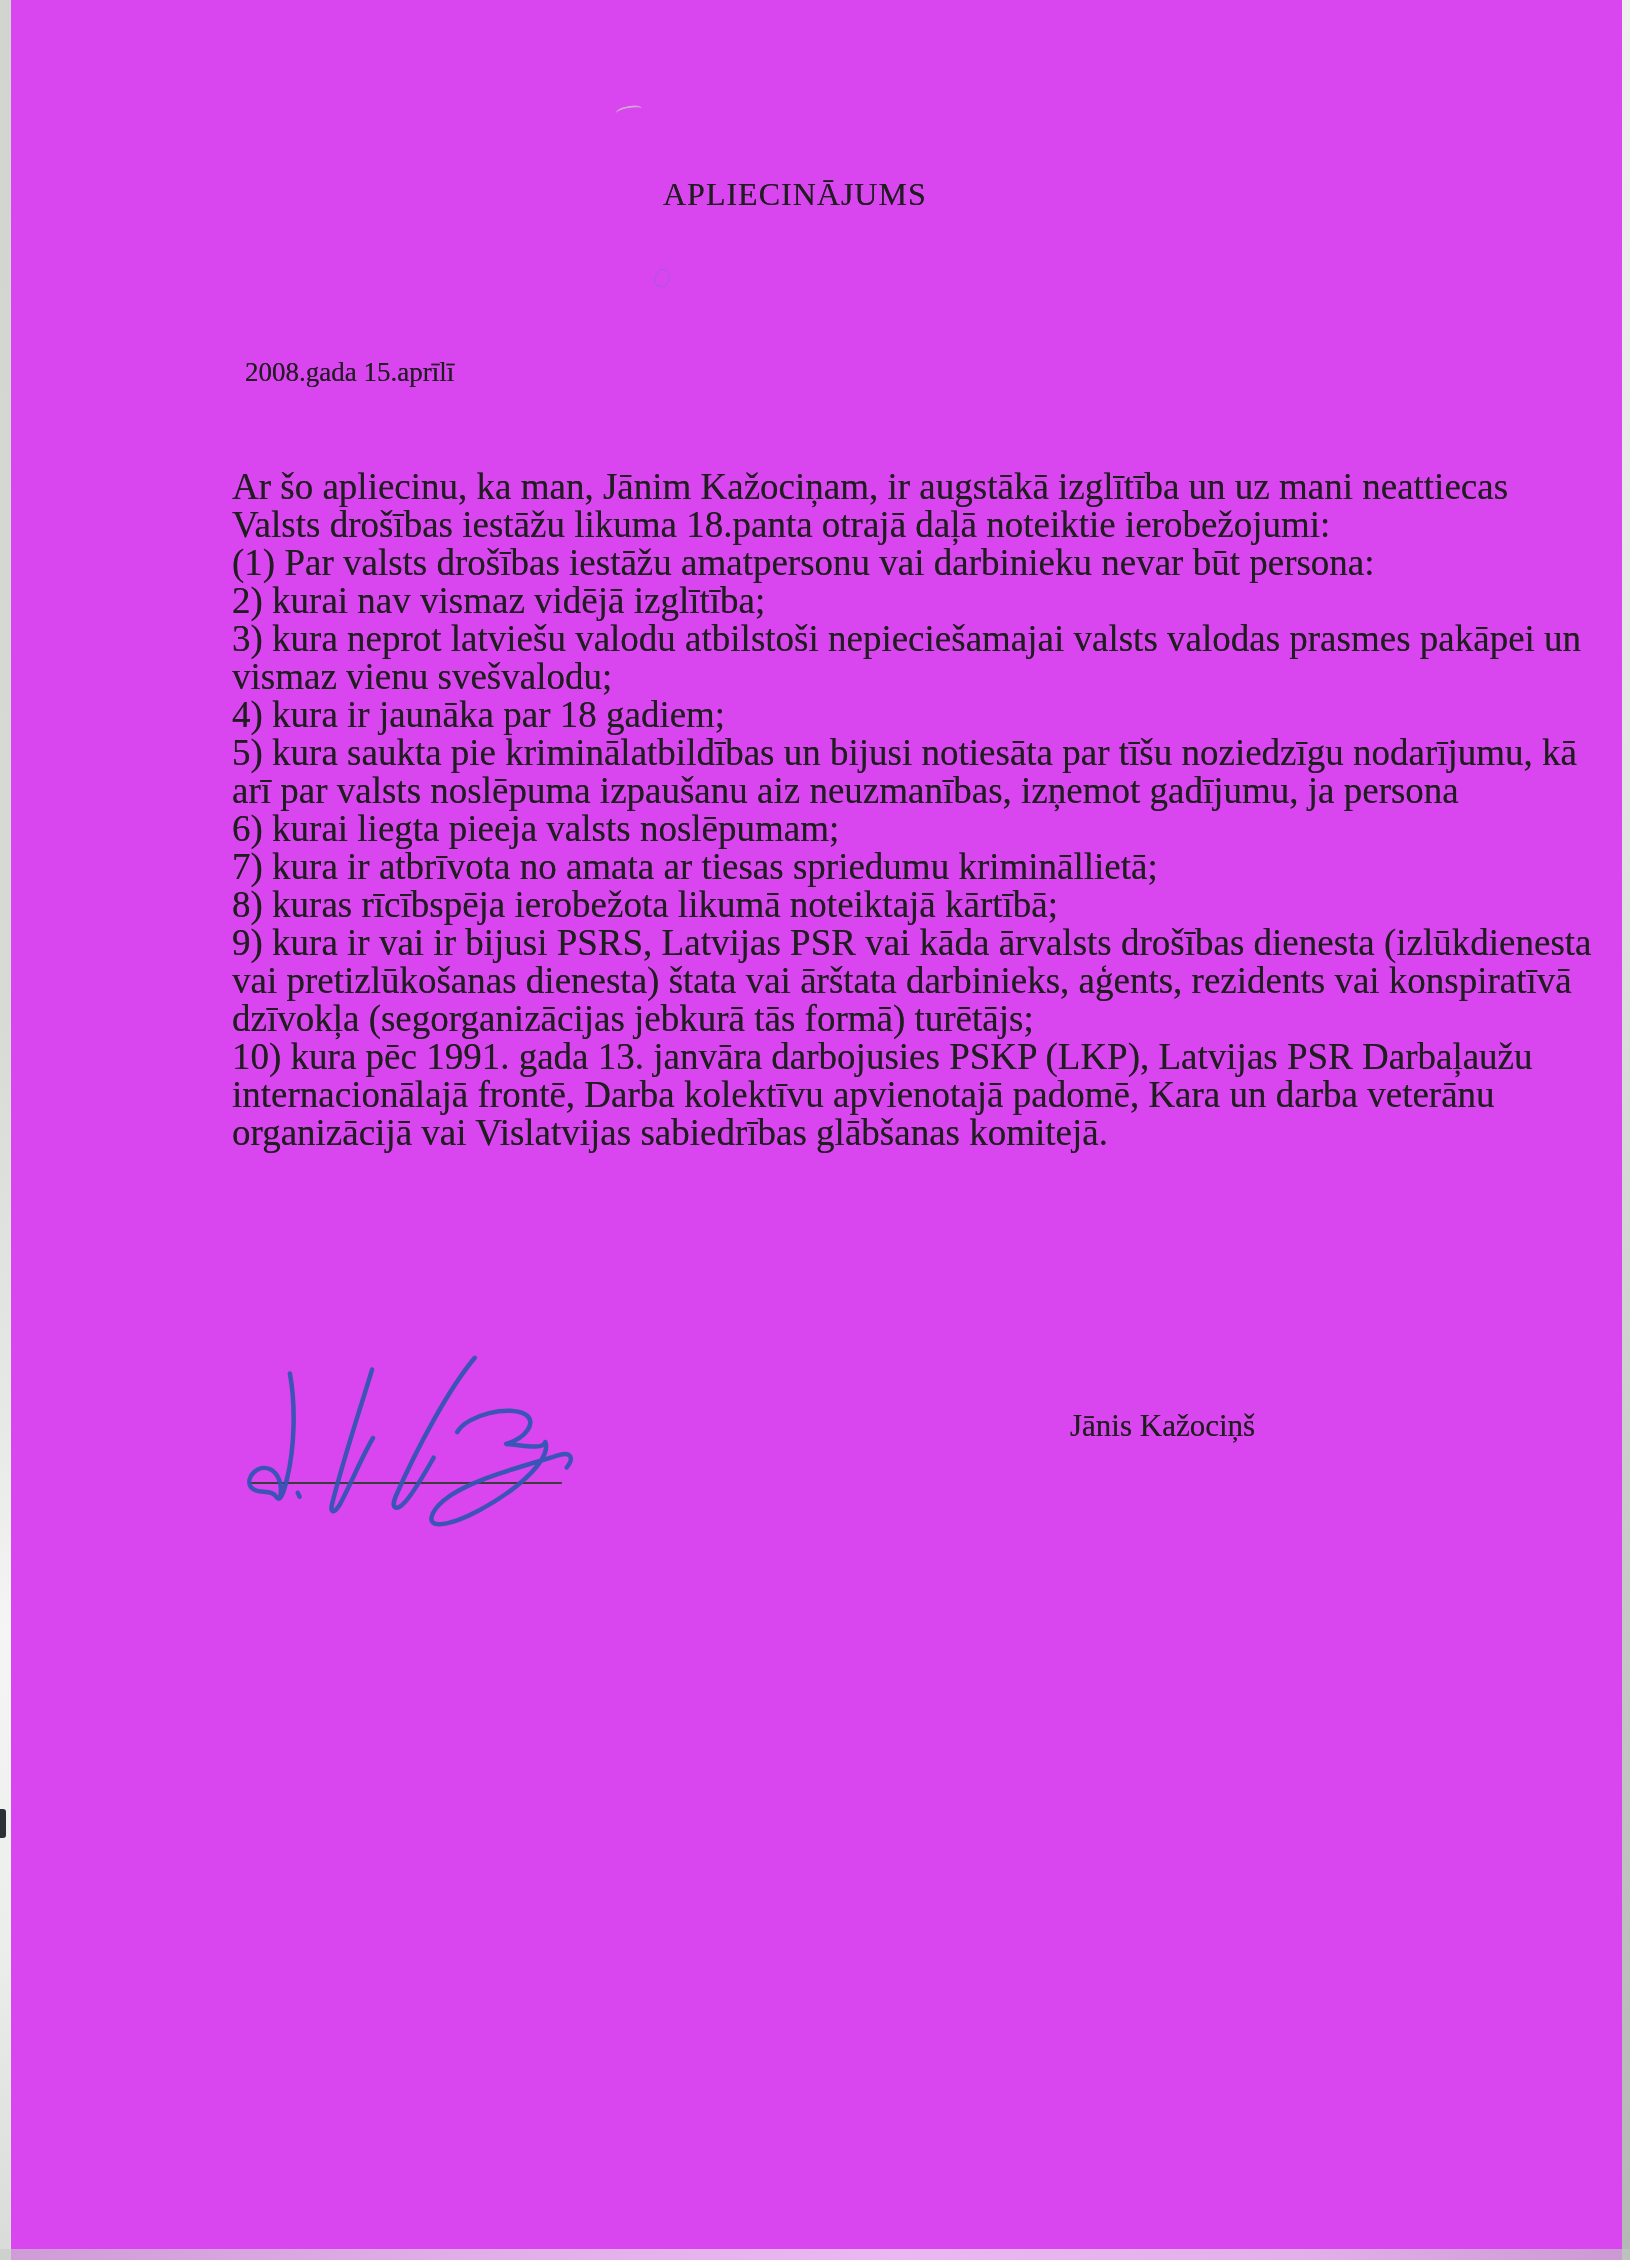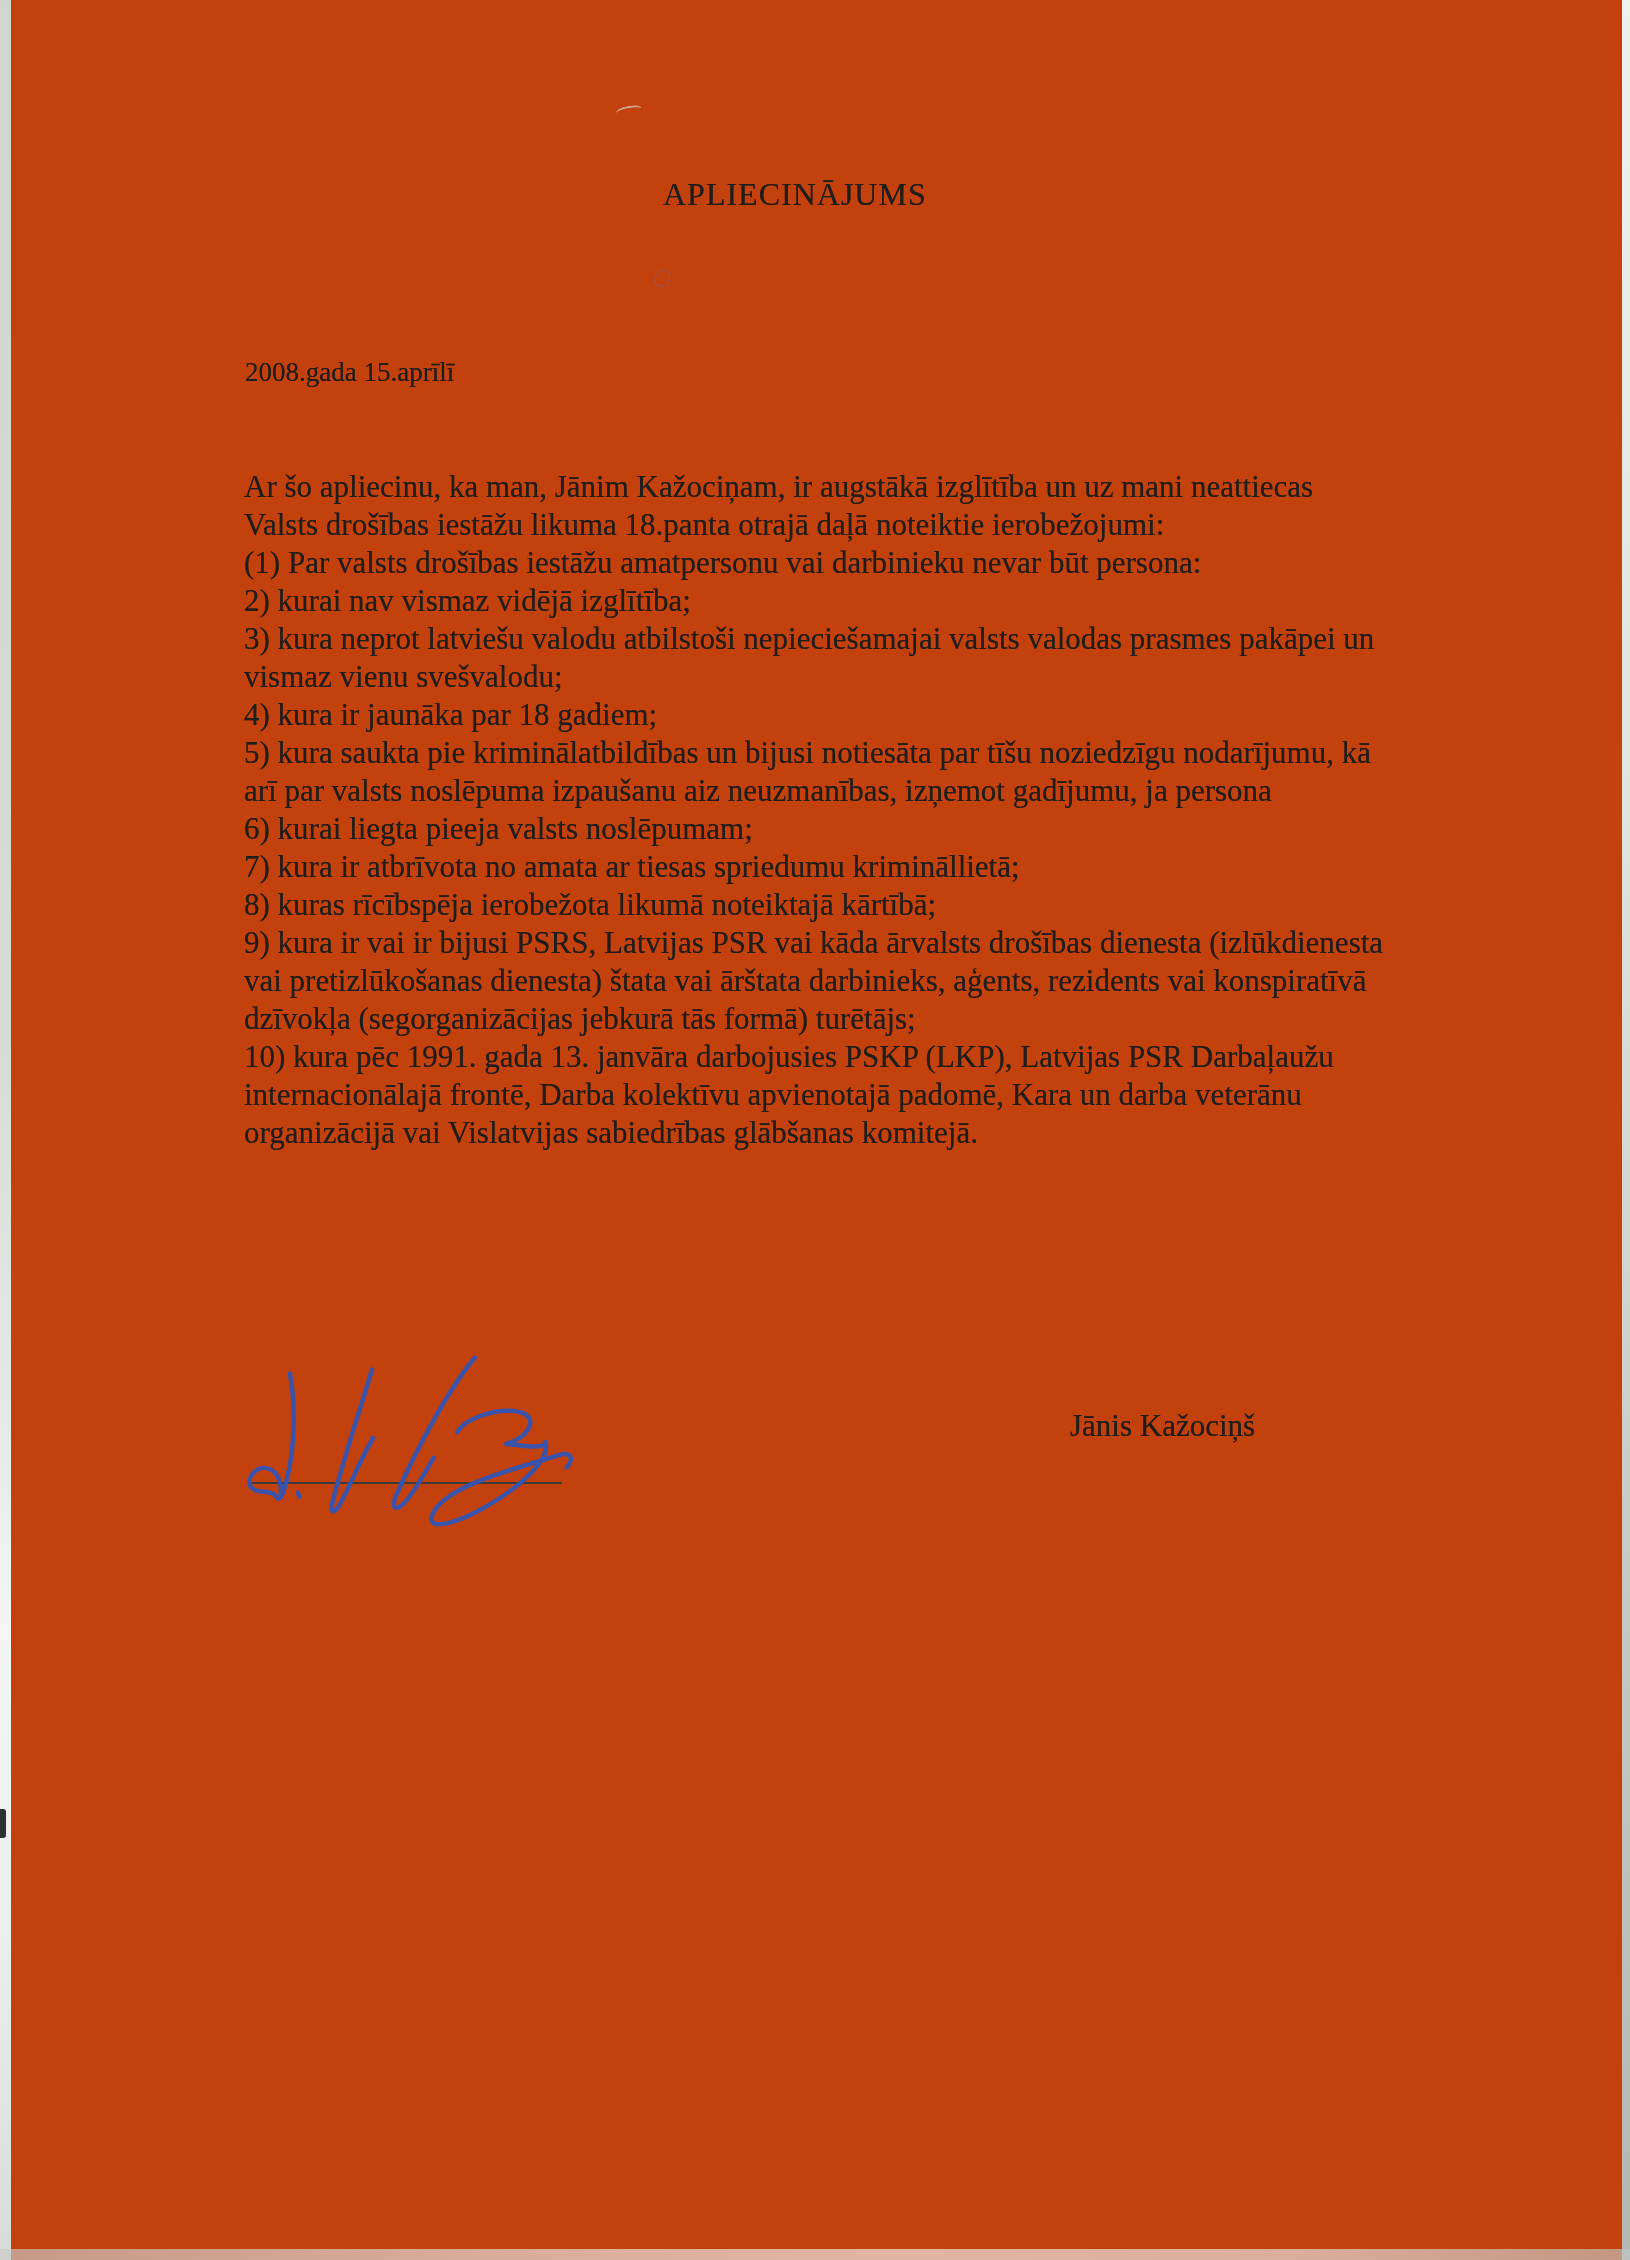--- a/index.html
+++ b/index.html
@@ -1,20 +1,20 @@
 <!DOCTYPE html>
 <html><head>
 <meta charset="utf-8">
 <style>
   html, body { margin: 0; padding: 0; background: #9a9a9a; }
   .page {
     position: relative;
     width: 1631px;
     height: 2260px;
-    background: #c2410c;
+    background: #d946ef;
     overflow: hidden;
     font-family: "Liberation Serif", "DejaVu Serif", serif;
     color: #1e1e1e;
   }
   
   .edge-left {
     position: absolute; left: 0; top: 0; width: 10.8px; height: 100%;
     background: linear-gradient(180deg, #d2d4d0 0%, #d8dad6 45%, #e6e8e5 62%, #f4f5f4 72%, #eceeec 86%, #d9dbd8 100%);
   }
   .edge-right {
@@ -45,22 +45,22 @@
     position: absolute; left: 663px; top: 176px;
     font-size: 32px; letter-spacing: 1px; white-space: nowrap;
     text-shadow: 0 0 0.4px rgba(0,0,0,.55);
   }
   .doc-date {
     position: absolute; left: 245px; top: 357px;
     font-size: 27px; white-space: nowrap;
     text-shadow: 0 0 0.4px rgba(0,0,0,.55);
   }
   .doc-body {
-    position: absolute; left: 244px; top: 468px; width: 1264px;
-    font-size: 31px; line-height: 38px;
+    position: absolute; left: 232px; top: 468px; width: 1264px;
+    font-size: 37px; line-height: 38px;
     text-shadow: 0 0 0.4px rgba(0,0,0,.5);
   }
   .doc-body .line { white-space: nowrap; }
   .signature-wrap {
     position: absolute; left: 233px; top: 1348px; width: 374px; height: 227px;
   }
   .signatory-name {
     position: absolute; left: 1070px; top: 1408px;
     font-size: 31px; white-space: nowrap;
     text-shadow: 0 0 0.4px rgba(0,0,0,.5);

